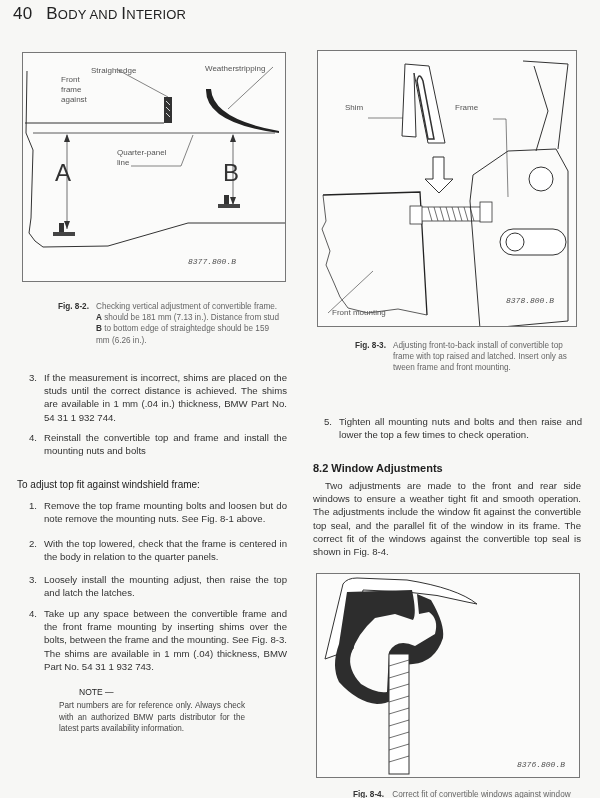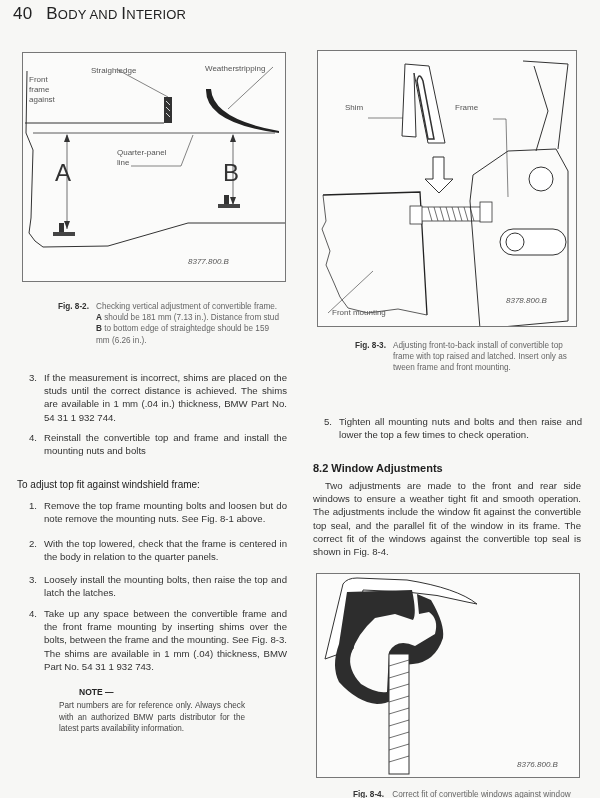--- a/index.html
+++ b/index.html
@@ -16,24 +16,24 @@
   .figbox { border:1px solid #777; background:#fbfbfa; }
   .caption { font-size:8.2px; line-height:11.2px; color:#666; }
   .caption b.lbl { color:#333; font-weight:bold; }
   .caption .txt { position:absolute; }
   .step { font-size:9.6px; line-height:13.2px; color:#333; text-align:justify; }
   .step .n { position:absolute; left:0; top:0; }
   .step .t { display:block; margin-left:15px; }
   .subhead { font-size:10px; font-weight:normal; color:#222; }
   .sectionhead { font-size:11px; font-weight:bold; color:#222; }
   .body-p { font-size:9.6px; line-height:13.2px; color:#333; text-align:justify; text-indent:12px; }
-  .note-h { font-size:8.5px; font-weight:bold; color:#222;padding-left:20px; }
+  .note-h { font-size:8.5px; font-weight:normal; color:#222;padding-left:20px; }
   .note-p { font-size:8.2px; line-height:11.5px; color:#444; text-align:justify; }
   .lab { font-size:8px; color:#555; position:absolute; white-space:nowrap; }
-  .code { font-size:8px; color:#555; font-style:italic; position:absolute; }
+  .code { font-size:8px; color:#555; font-style:italic; position:absolute;font-family:Liberation Mono, monospace; }
   svg { position:absolute; left:0; top:0; }
 </style>
 </head>
 <body>
 
 <div class="abs header">
   <span class="num">40</span><span class="sc"><span>B</span><small>ODY AND </small><span>I</span><small>NTERIOR</small></span>
 </div>
 
 <div class="abs figbox" style="left:22px;top:52px;width:262px;height:228px;">
@@ -61,21 +61,21 @@
     <polygon points="44,176 41,168 47,168" fill="#333"></polygon>
     <rect x="36" y="170" width="5" height="10" fill="#333"></rect>
     <rect x="30" y="179" width="22" height="4" fill="#444"></rect>
 
     <line x1="210" y1="82" x2="210" y2="152" stroke="#333" stroke-width="0.7"></line>
     <polygon points="210,81 207,89 213,89" fill="#333"></polygon>
     <polygon points="210,152 207,144 213,144" fill="#333"></polygon>
     <rect x="201" y="142" width="5" height="10" fill="#333"></rect>
     <rect x="195" y="151" width="22" height="4" fill="#444"></rect>
   </svg>
-  <div class="lab" style="left:6px;top:22px;line-height:10px;">
+  <div class="lab" style="left:6px;top:22px;line-height:10px;padding-left:32px;">
     <div>Front</div>
     <div>frame</div>
     <div>against</div>
   </div>
   <div class="lab" style="left:68px;top:13px;">Straightedge</div>
   <div class="lab" style="left:182px;top:11px;">Weatherstripping</div>
   <div class="lab" style="left:94px;top:95px;line-height:10px;">
     <div>Quarter-panel</div>
     <div>line</div>
   </div>
@@ -108,21 +108,21 @@
 <div class="abs step" style="left:29px;top:499px;width:258px;">
   <span class="n">1.</span>
   <span class="t">Remove the top frame mounting bolts and loosen but do note remove the mounting nuts. See Fig. 8-1 above.</span>
 </div>
 <div class="abs step" style="left:29px;top:537px;width:258px;">
   <span class="n">2.</span>
   <span class="t">With the top lowered, check that the frame is centered in the body in relation to the quarter panels.</span>
 </div>
 <div class="abs step" style="left:29px;top:573px;width:258px;">
   <span class="n">3.</span>
-  <span class="t">Loosely install the mounting bolts, then raise the top and latch the latches.</span>
+  <span class="t">Loosely install the mounting adjust, then raise the top and latch the latches.</span>
 </div>
 <div class="abs step" style="left:29px;top:607px;width:258px;">
   <span class="n">4.</span>
   <span class="t">Take up any space between the convertible frame and the front frame mounting by inserting shims over the bolts, between the frame and the mounting. See Fig. 8-3. The shims are available in 1 mm (.04) thickness, BMW Part No. 54 31 1 932 743.</span>
 </div>
 
 <div class="abs note-h" style="left:59px;top:687px;">NOTE —</div>
 <div class="abs note-p" style="left:59px;top:700px;width:186px;">Part numbers are for reference only. Always check with an authorized BMW parts distributor for the latest parts availability information.</div>
 
 <div class="abs figbox" style="left:317px;top:50px;width:258px;height:275px;">

